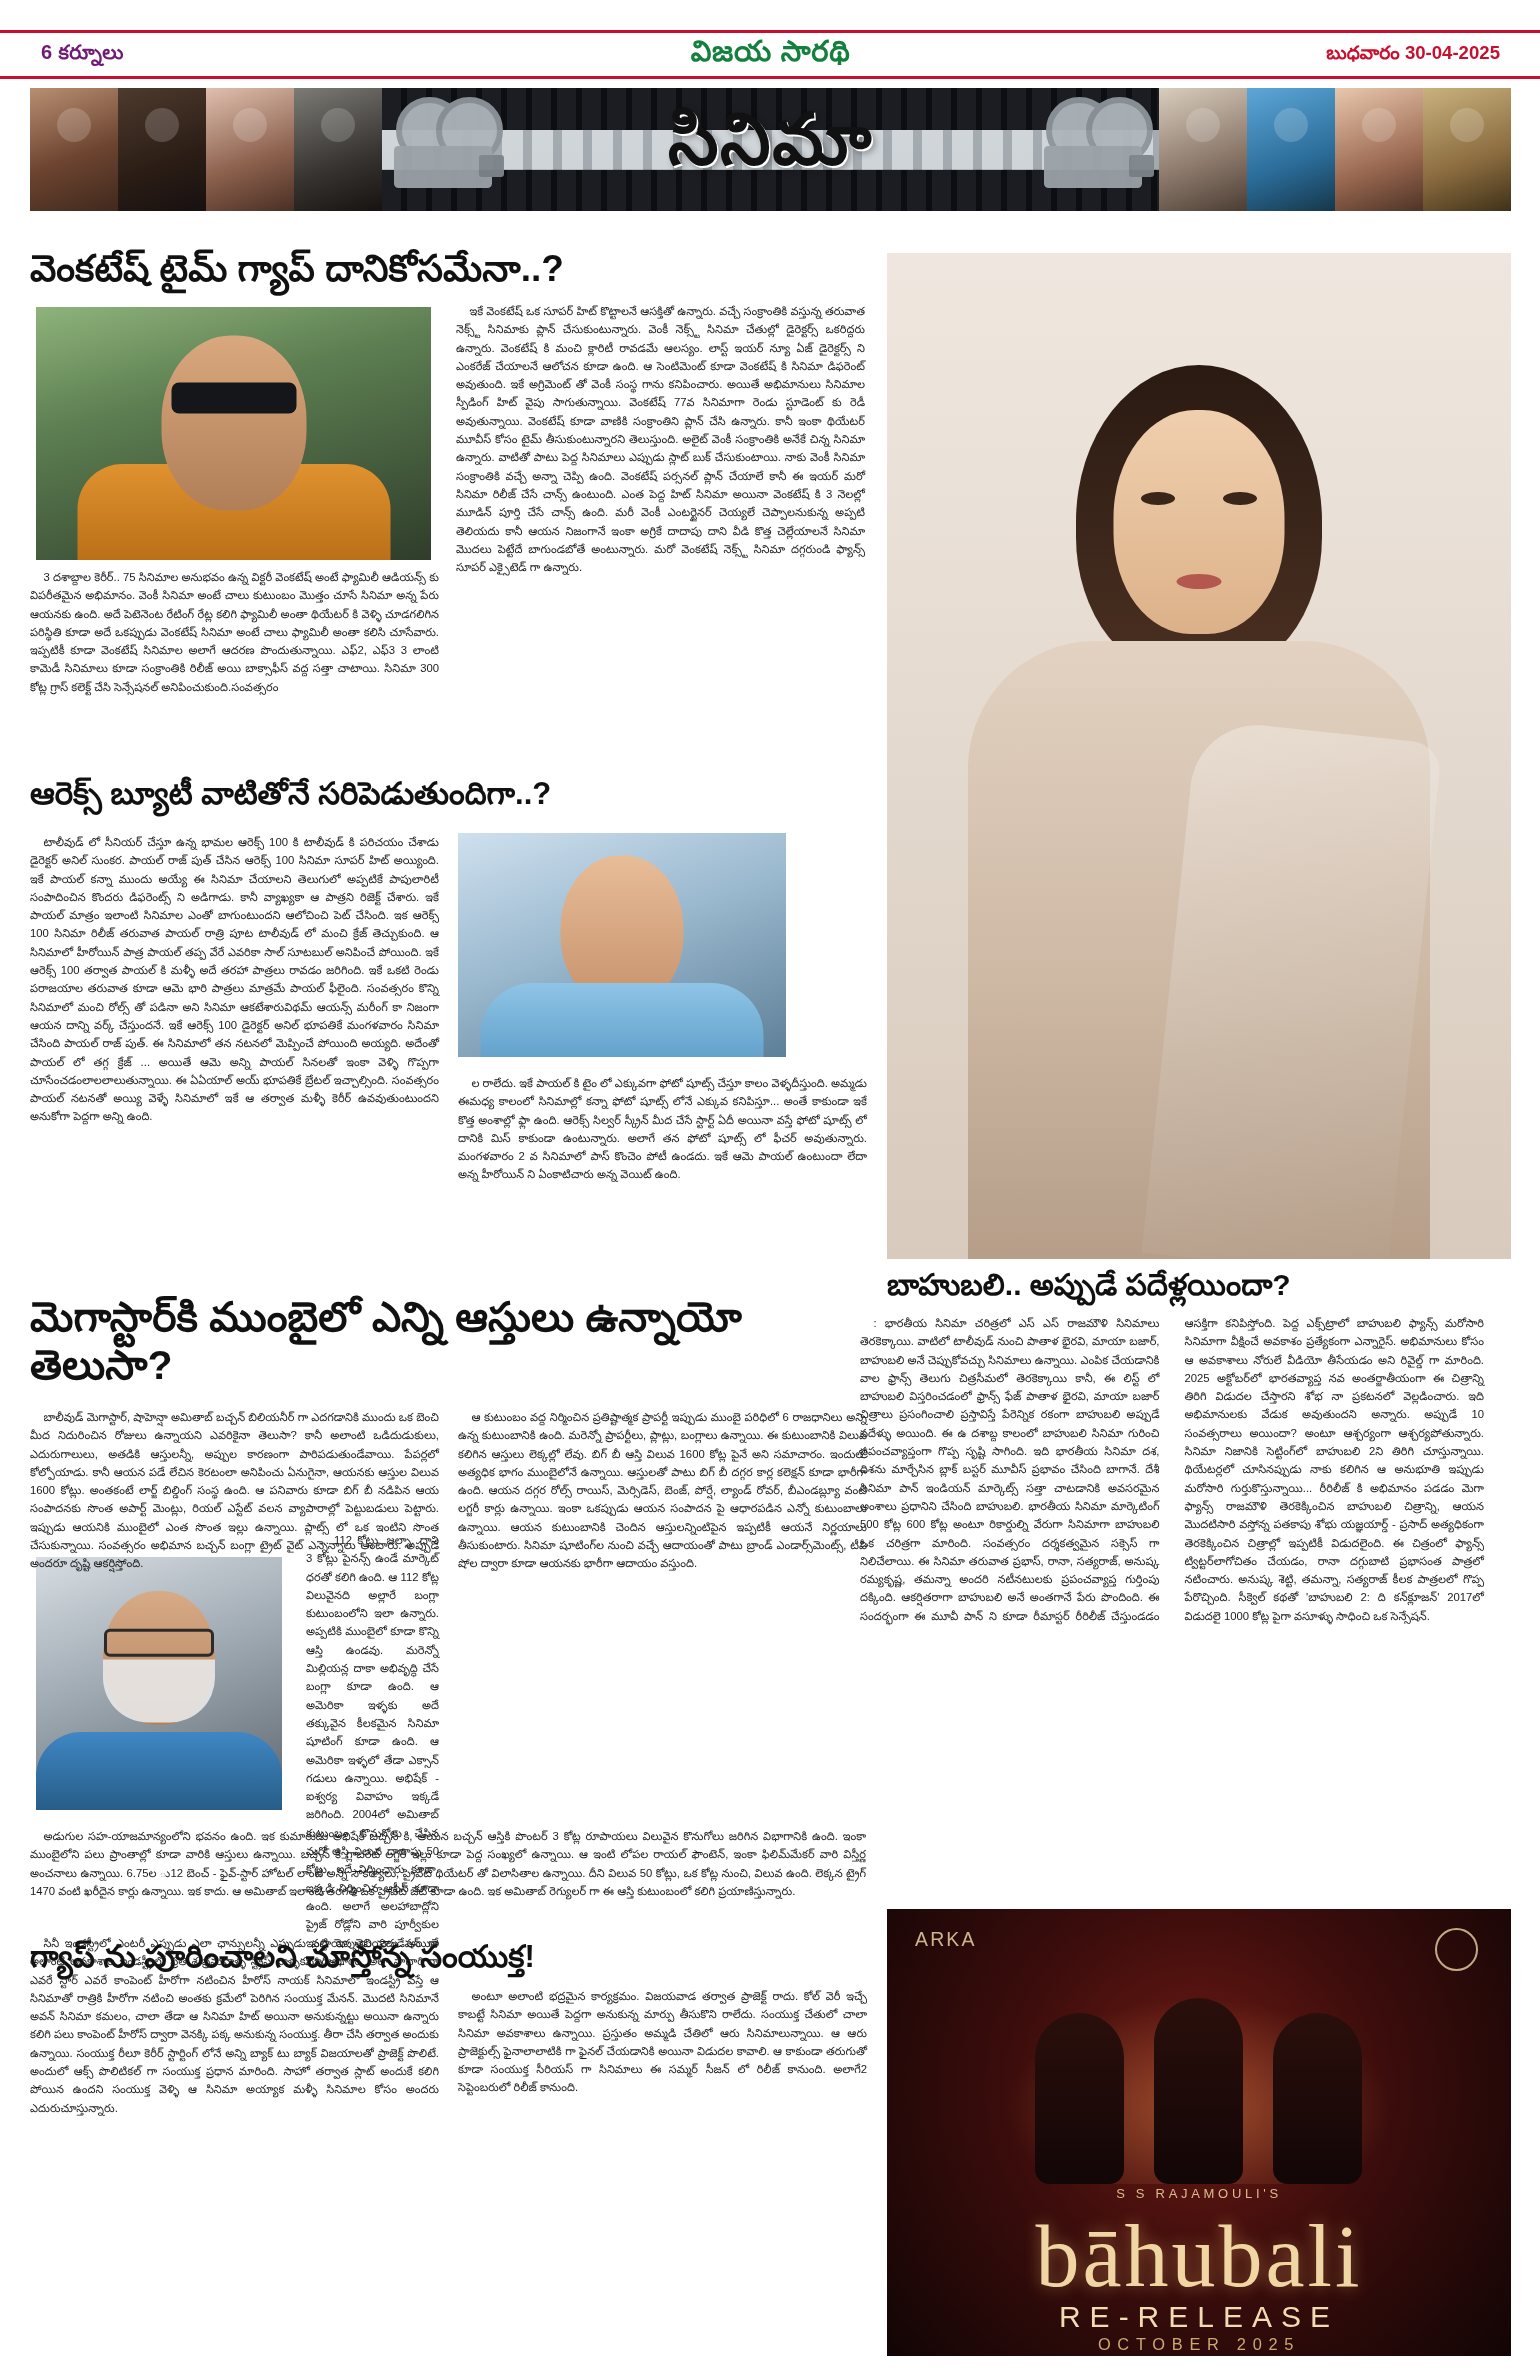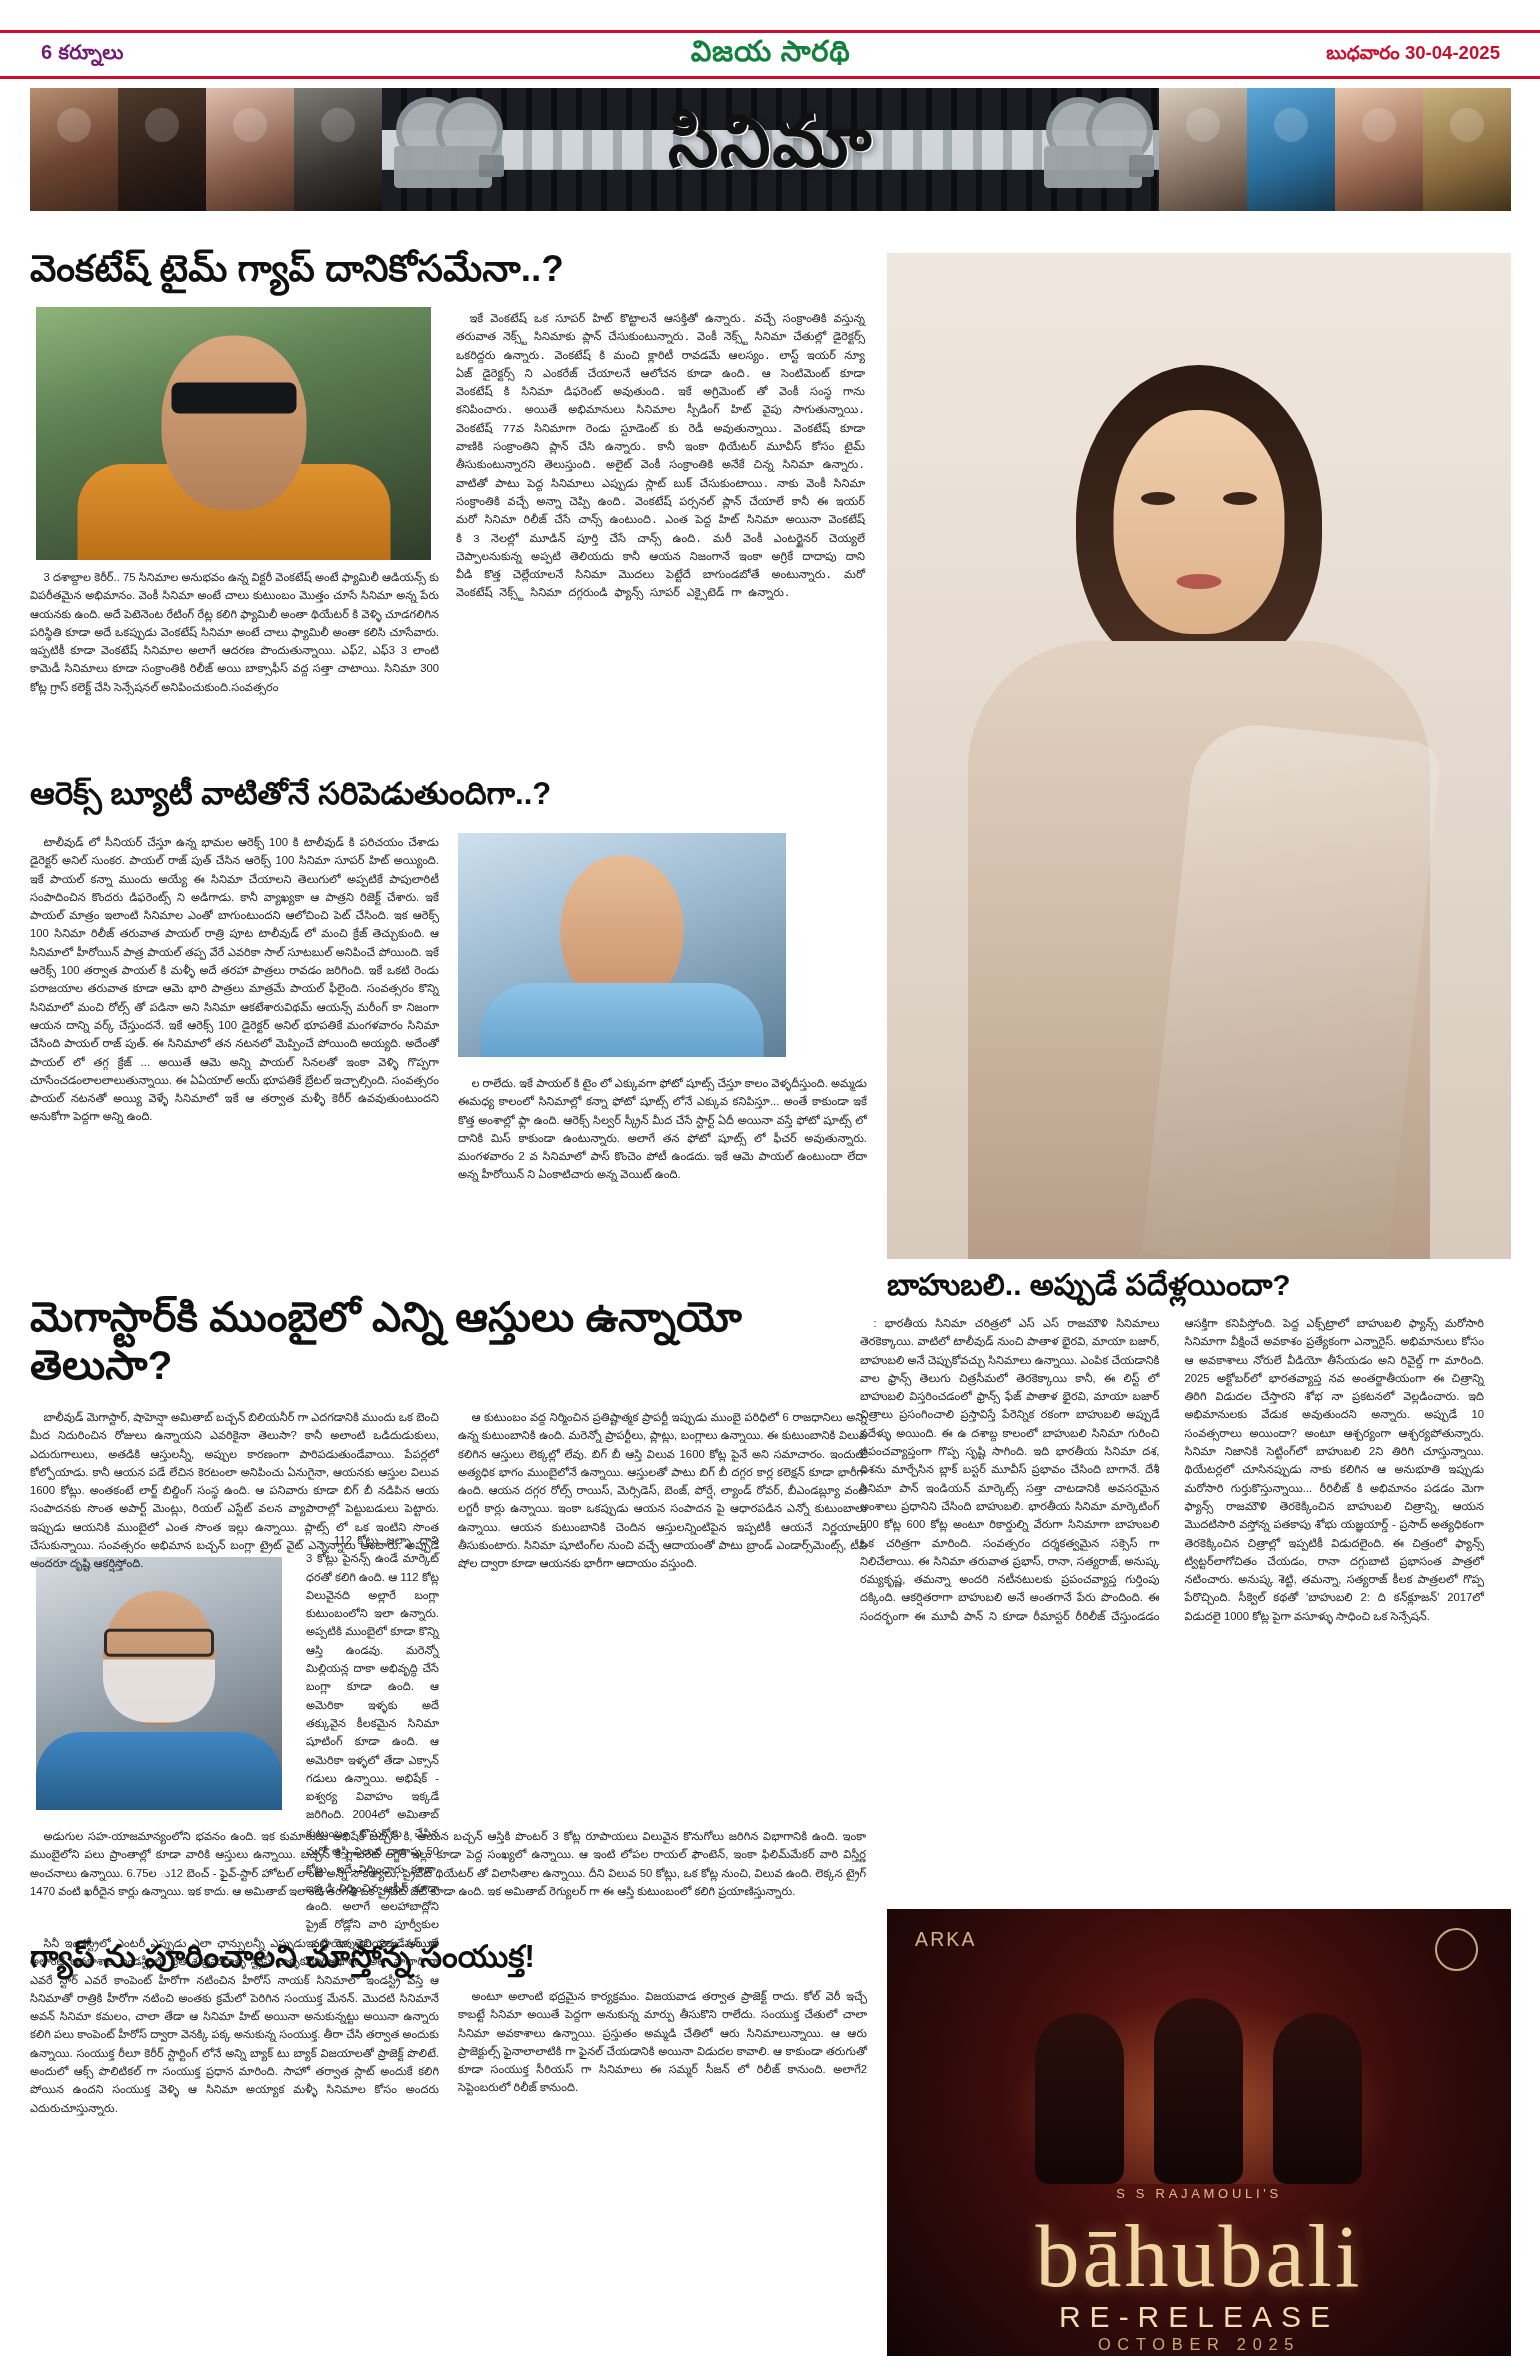--- a/index.html
+++ b/index.html
@@ -25,21 +25,21 @@
   .topbar .paper{
     position:absolute;left:50%;top:50%;transform:translate(-50%,-50%);
     font-size:29px;font-weight:bold;color:#15803d;letter-spacing:0.7px;
   }
   .topbar .dateline{
     position:absolute;right:41px;top:50%;transform:translateY(-50%);
     font-size:18.6px;font-weight:bold;color:#c8102e;
   }
 
   
-  .banner{position:absolute;left:30px;top:88px;width:1481px;height:123px;display:flex;}
+  .banner{position:absolute;left:30px;top:88px;width:1481px;height:123px;display:flex;font-family:Liberation Mono, monospace;}
   .banner .thumbs{display:flex;height:123px;}
   .banner .thumbs .th{width:88px;height:123px;background:#d8cfc6;position:relative;overflow:hidden;}
   .banner .thumbs .th:nth-child(1){background:linear-gradient(160deg,#b98f72,#6d4430 55%,#40291d);}
   .banner .thumbs .th:nth-child(2){background:linear-gradient(160deg,#4e3a2e,#2b1d15 60%,#171010);}
   .banner .thumbs .th:nth-child(3){background:linear-gradient(160deg,#e0bfae,#8a5f4c 60%,#4a2f24);}
   .banner .thumbs .th:nth-child(4){background:linear-gradient(160deg,#7d7b76,#373431 60%,#15120f);}
   .banner .thumbs.right .th:nth-child(1){background:linear-gradient(160deg,#d9cdbd,#8a776a 60%,#4b3d33);}
   .banner .thumbs.right .th:nth-child(2){background:linear-gradient(160deg,#5da7d8,#2b6c99 60%,#16374b);}
   .banner .thumbs.right .th:nth-child(3){background:linear-gradient(160deg,#e8c7ad,#9c6a52 60%,#4e3326);}
   .banner .thumbs.right .th:nth-child(4){background:linear-gradient(160deg,#c9b27e,#8a6b3f 60%,#3f3118);}
@@ -111,21 +111,21 @@
   }
   .venkat-photo .jacket{
     position:absolute;left:50%;bottom:-7.5px;transform:translateX(-50%);
     width:313px;height:104px;border-radius:45px 45px 0 0;
     background:linear-gradient(180deg,#e0922f,#b86d16);
   }
   .venkat-left-text{
     position:absolute;left:30px;top:568px;width:409px;height:188px;
   }
   .venkat-right-text{
-    position:absolute;left:456px;top:310px;width:409px;height:447px;font-family:Liberation Mono, monospace;
+    position:absolute;left:456px;top:302px;width:409px;height:447px;
   }
 
   .rakul-hl{
     position:absolute;left:30px;top:775px;width:835px;font-size:31px;
   }
   .rakul-photo{
     position:absolute;left:458px;top:833px;width:328px;height:224px;
     background:linear-gradient(160deg,#cfe0ee 0%,#9bb9cf 45%,#5d7f97 100%);
     overflow:hidden;
   }

